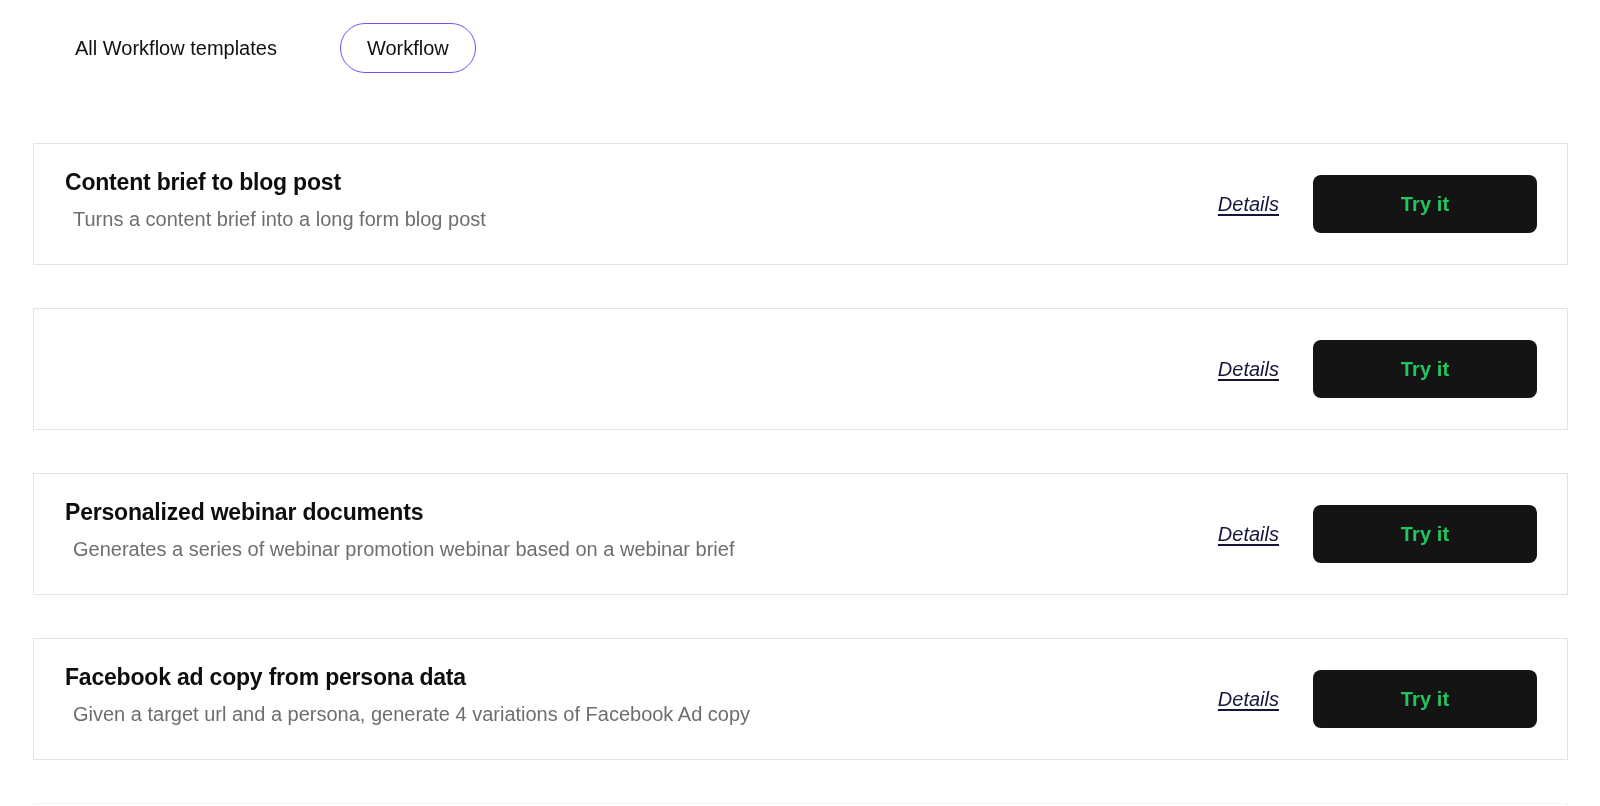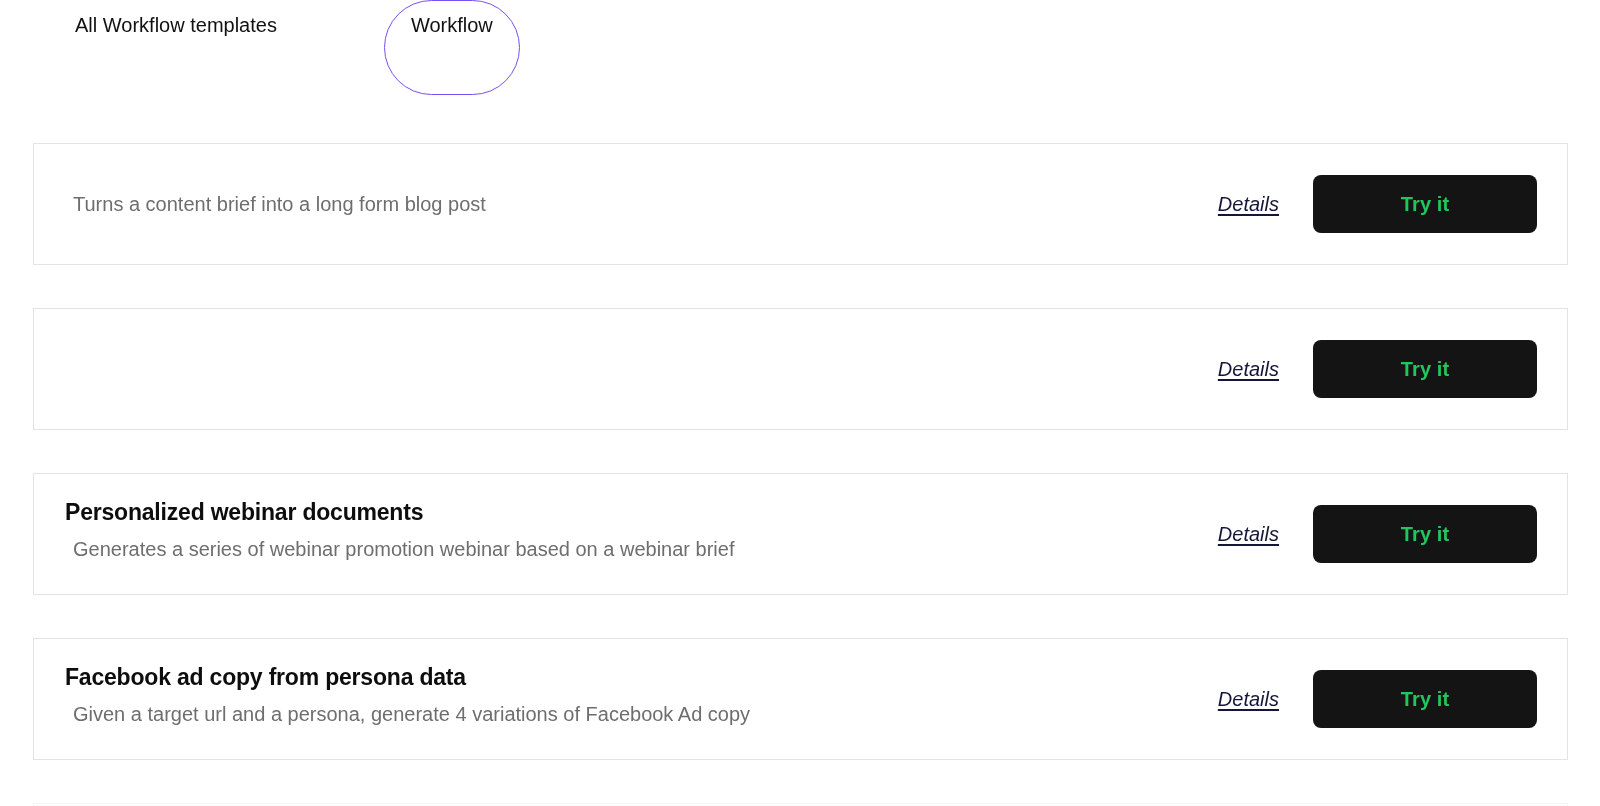--- a/index.html
+++ b/index.html
@@ -25,21 +25,21 @@
   }
 
   
   .tabbar {
     position: absolute;
     left: 0;
     top: 0;
     width: 1600px;
     height: 95px;
     display: flex;
-    gap: 44px;
+    align-items: center;
   }
   .tab {
     font-size: 20px;
     line-height: 1;
     color: #111111;
     background: transparent;
     border: 1.6px solid transparent;
     border-radius: 999px;
     padding: 14px 26px;
     box-sizing: border-box;
@@ -150,20 +150,21 @@
     <div class="tab tab-all">All Workflow templates</div>
 
     <div class="tab tab-market is-active">Workflow</div>
 
   </div>
 
   <div class="card-list">
 
     <div class="card">
       <div class="card-text">
+        <div class="card-title">Content brief to blog post</div>
         <div class="card-desc">Turns a content brief into a long form blog post</div>
       </div>
       <div class="card-actions">
         <a class="details-link">Details</a>
         <div class="try-button">Try it</div>
       </div>
     </div>
 
     <div class="card">
       <div class="card-text">

